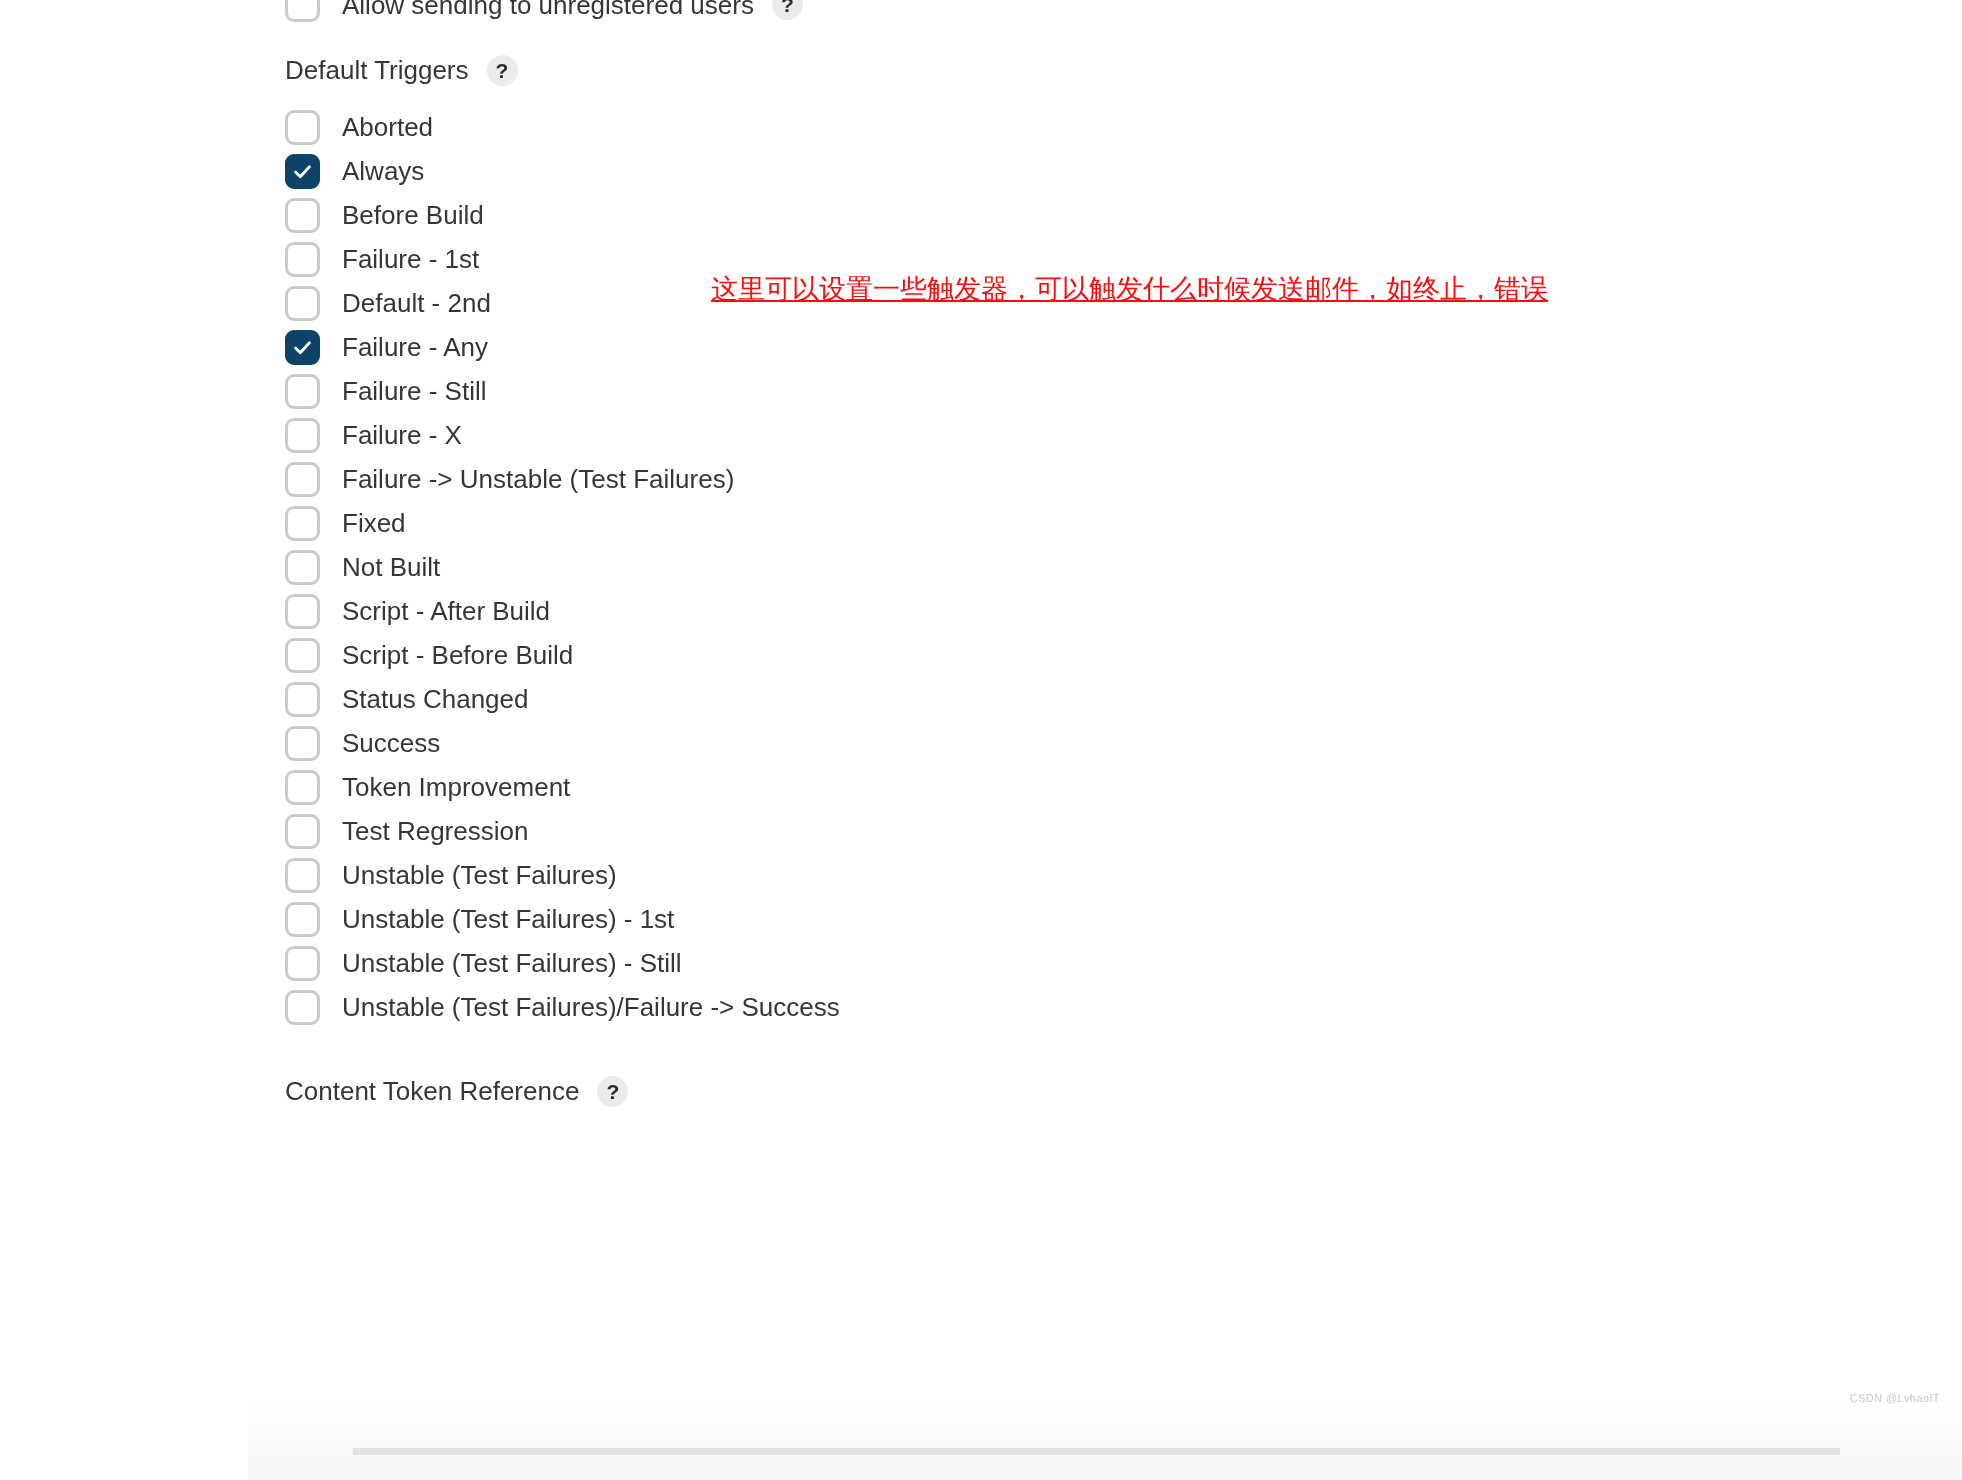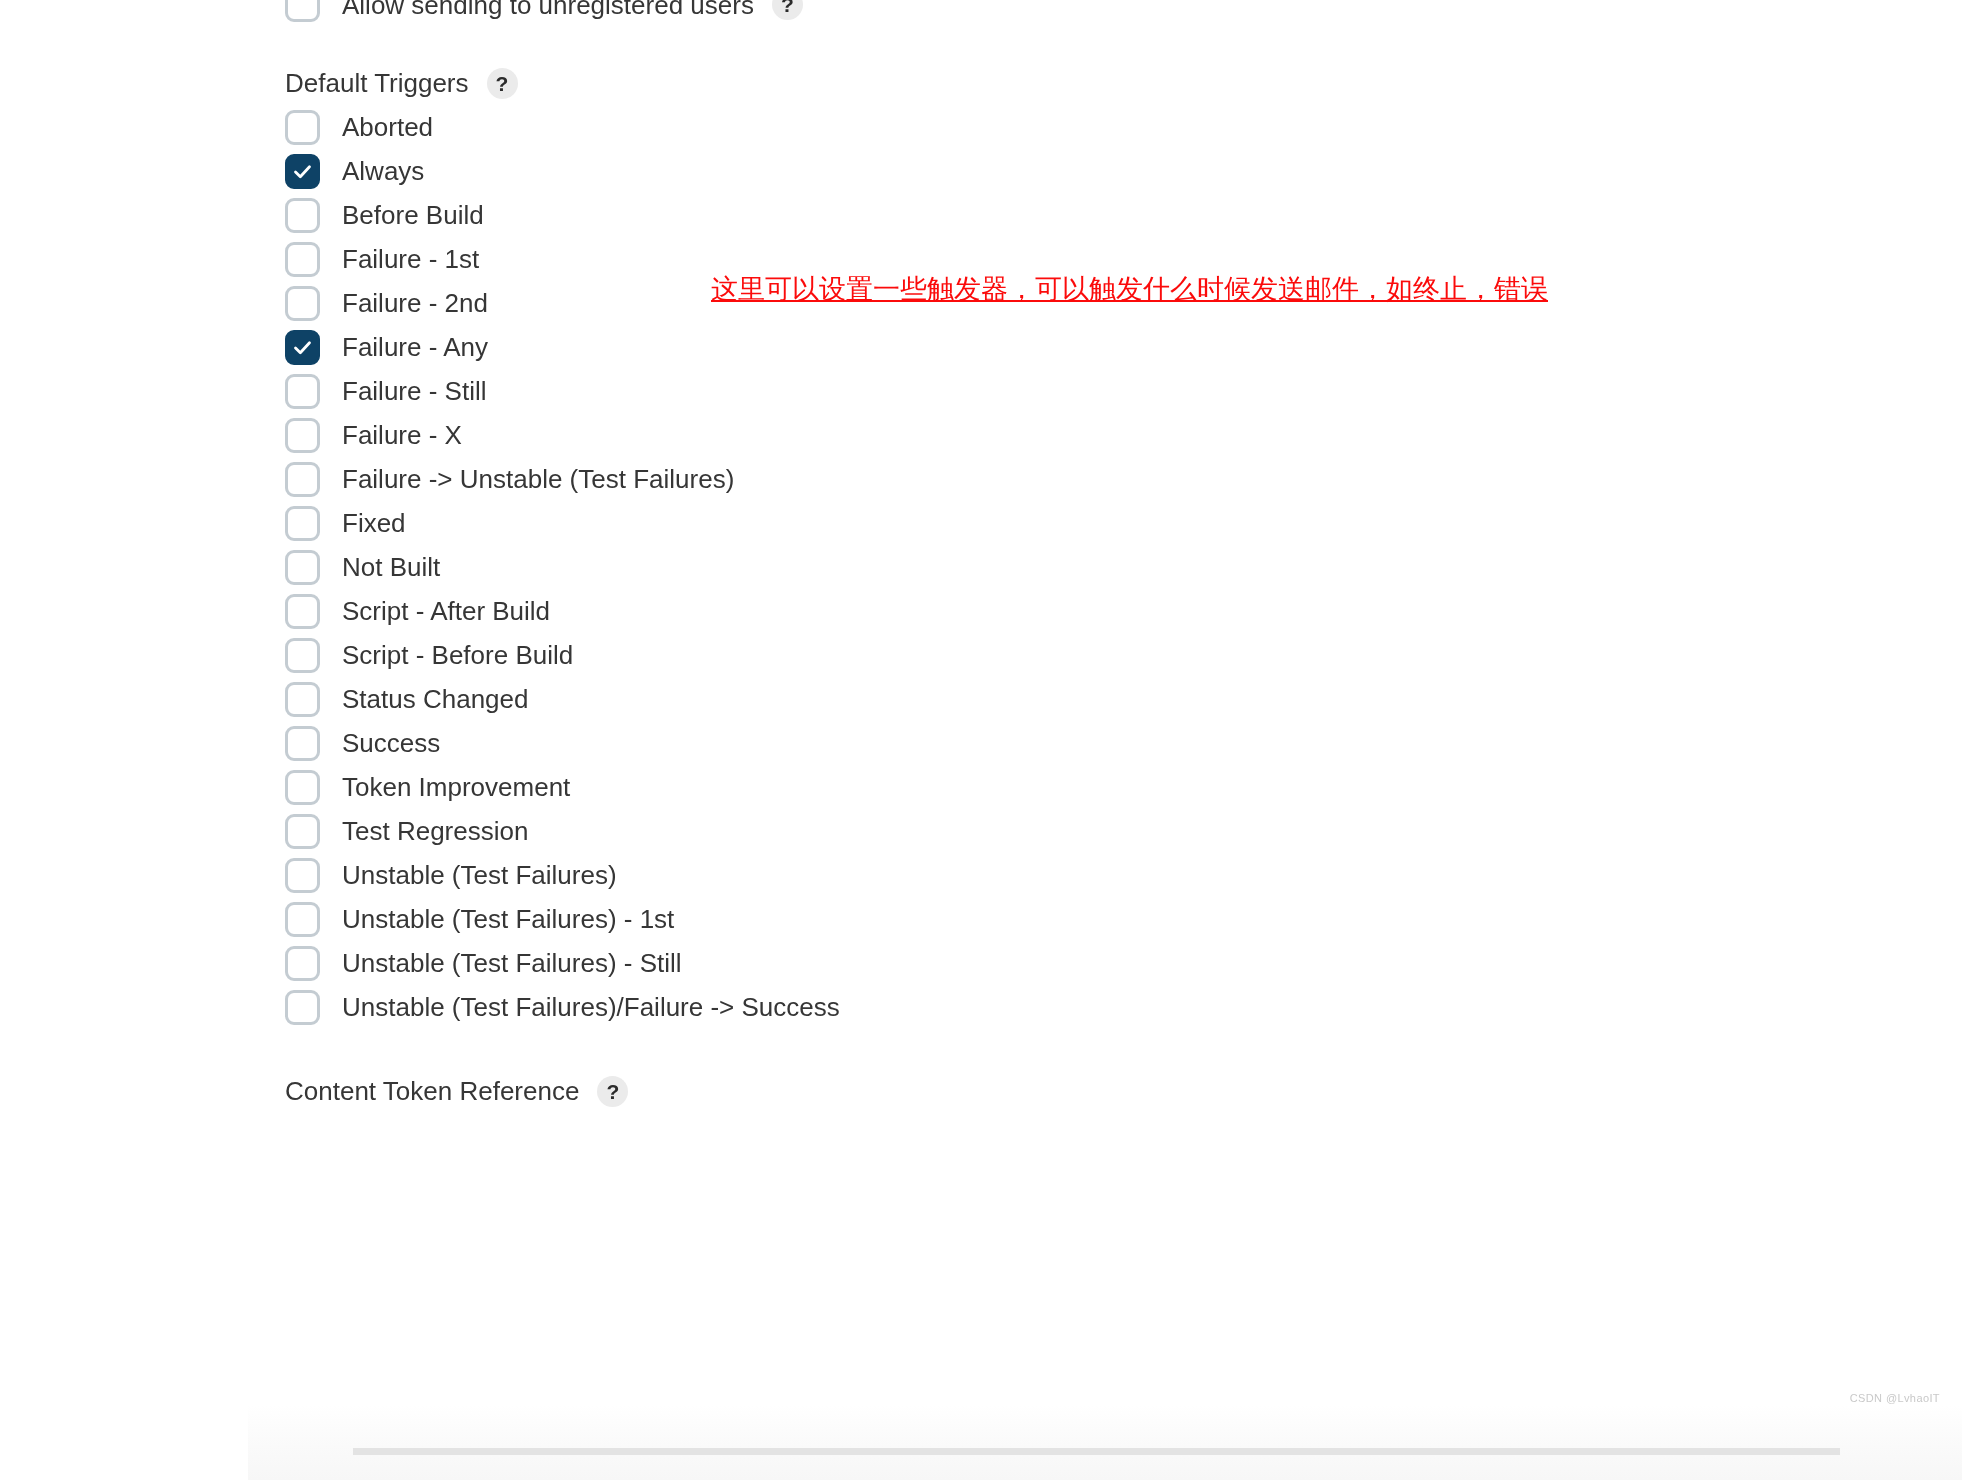--- a/index.html
+++ b/index.html
@@ -93,21 +93,21 @@
   .section-heading {
     position: absolute;
     display: flex;
     align-items: center;
     font-size: 26px;
     color: #363636;
   }
   .section-heading .heading-text { white-space: nowrap; }
   .section-heading .help-badge { margin-left: 18px; }
 
-  #default-triggers-heading { left: 285px; top: 68px; }
+  #default-triggers-heading { left: 285px; top: 55px; }
   #content-token-heading    { left: 285px; top: 1048px; margin-top: 28px; }
 
   
   #trigger-list {
     position: absolute;
     left: 285px;
     top: 105px;
   }
 
   
@@ -186,21 +186,21 @@
       <div class="cb-row">
         <div class="cb-box"></div>
         <span class="cb-label">Before Build</span>
       </div>
       <div class="cb-row">
         <div class="cb-box"></div>
         <span class="cb-label">Failure - 1st</span>
       </div>
       <div class="cb-row">
         <div class="cb-box"></div>
-        <span class="cb-label">Failure - 2nd</span>
+        <span class="cb-label">Default - 2nd</span>
       </div>
       <div class="cb-row">
         <div class="cb-box checked">
           <svg class="tick" viewBox="0 0 24 24">
             <path d="M4 12.5 L9.5 18 L20 6.5" fill="none" stroke="#ffffff" stroke-width="3.2" stroke-linecap="round" stroke-linejoin="round"></path>
           </svg>
         </div>
         <span class="cb-label">Failure - Any</span>
       </div>
       <div class="cb-row">

